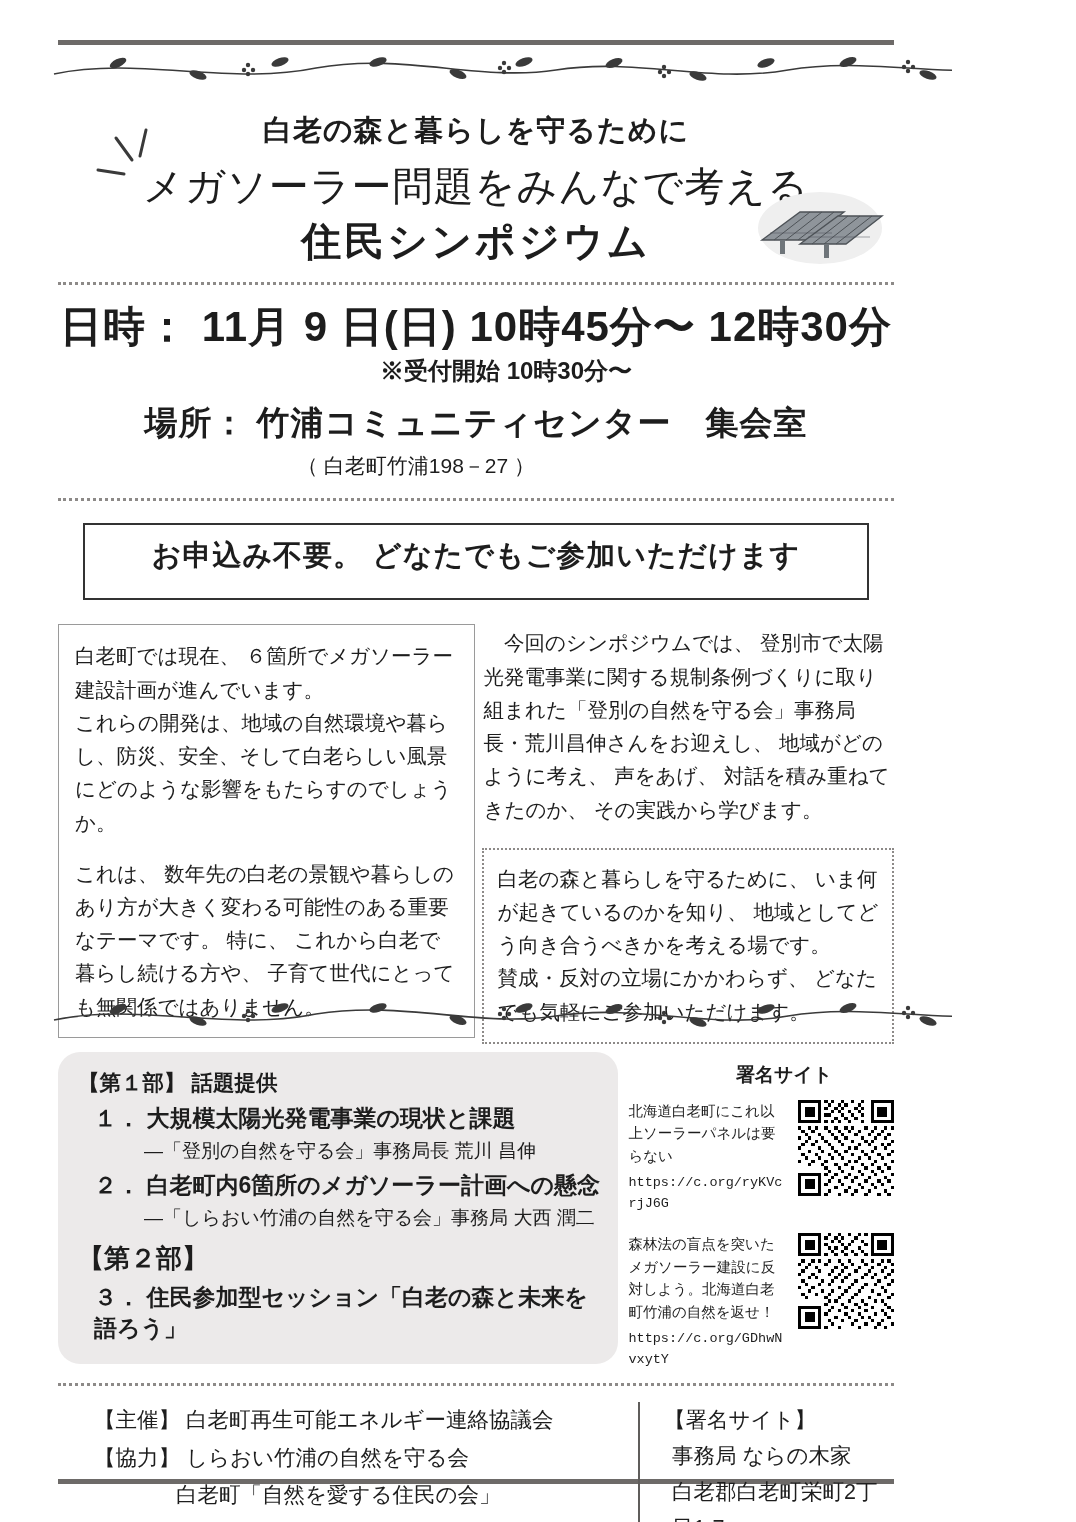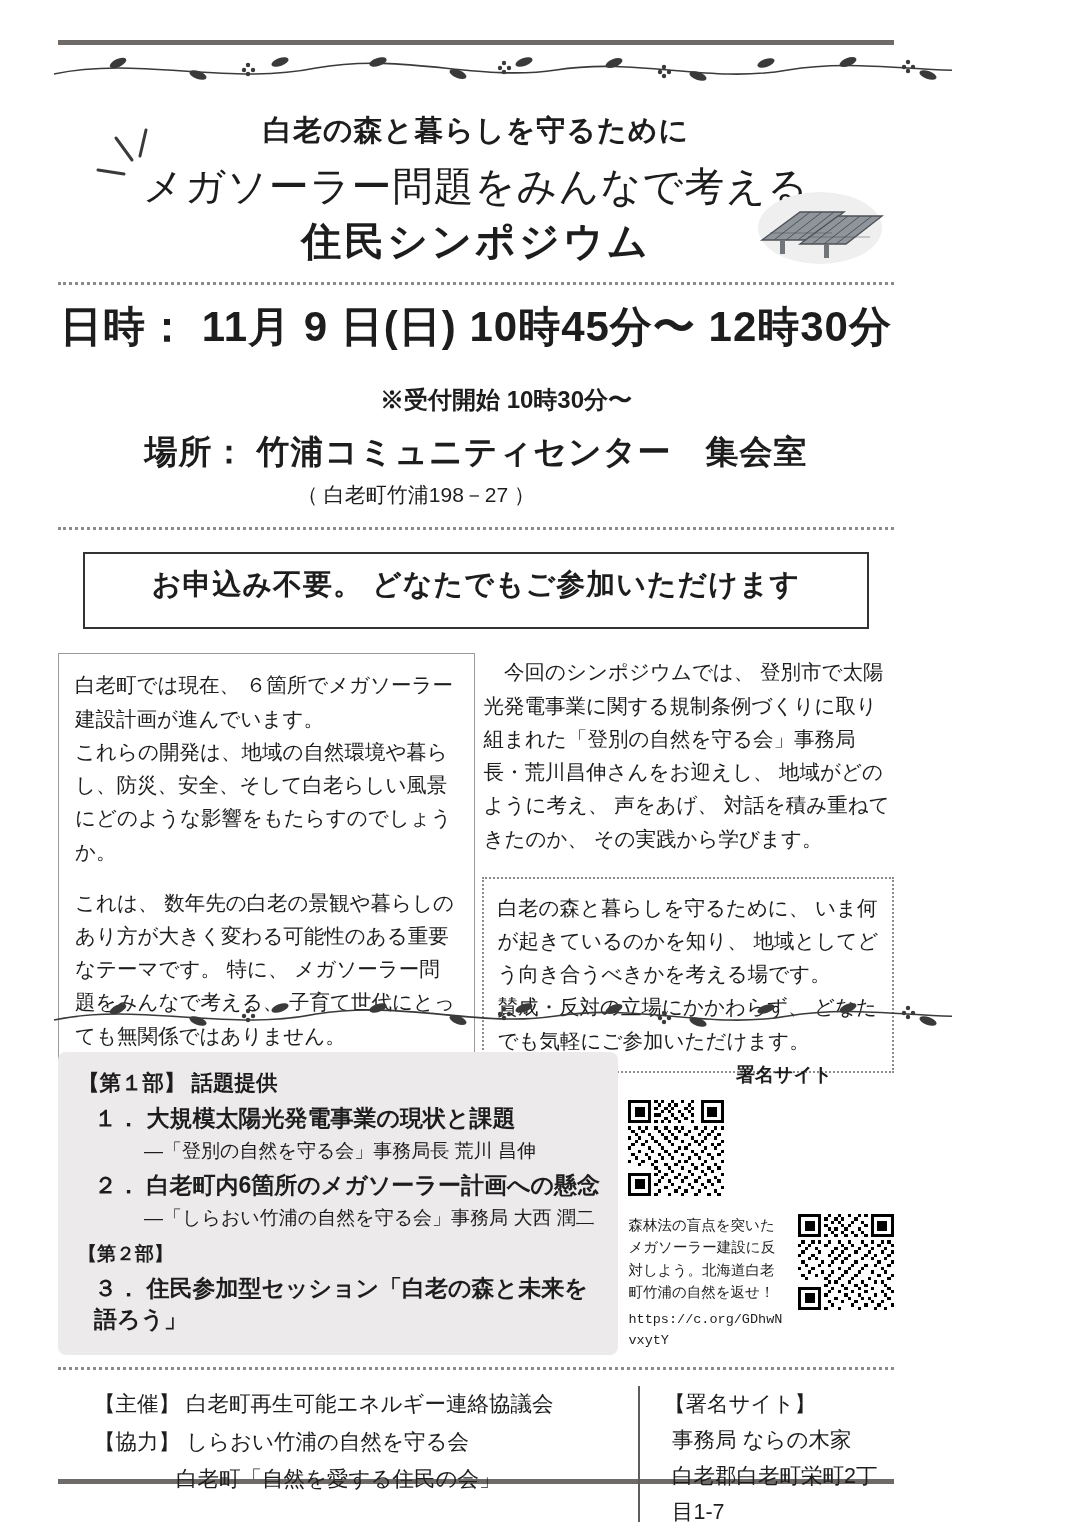--- a/index.html
+++ b/index.html
@@ -107,21 +107,21 @@
   .info-block { text-align: center; }
   .info-line1 {
     font-size: 42px;
     font-weight: bold;
     margin-top: 14px;
     letter-spacing: 1px;
   }
   .info-note {
     font-size: 24px;
     font-weight: bold;
-    margin-top: 29px;
+    margin-top: 0;
     padding-left: 60px;
   }
   .info-line2 {
     font-size: 33px;
     font-weight: bold;
     margin-top: 14px;
     letter-spacing: 1px;
   }
   .info-addr {
     font-size: 21px;
@@ -180,42 +180,42 @@
   
   .program-wrap {
     display: flex;
     margin-top: 16px;
     align-items: flex-start;
     gap: 10px;
   }
   .program {
     width: 640px;
     background: #eceaea;
-    border-radius: 8px;
+    border-radius: 22px;
     padding: 16px 18px 20px 20px;
     box-sizing: border-box;
     font-size: 21px;
   }
   .program .ph {
     font-weight: bold;
     font-size: 21.5px;
     margin: 0 0 4px 0;
   }
   .program .item {
     font-weight: bold;
     font-size: 23px;
     margin: 6px 0 0 16px;
   }
   .program .sub {
     font-size: 19px;
     margin: 4px 0 0 66px;
   }
   .program .ph2 {
     font-weight: bold;
-    font-size: 19px;
+    font-size: 26px;
     margin: 10px 0 0 0;
   }
 
   
   .petition {
     width: 306px;
     padding-top: 10px;
     box-sizing: border-box;
   }
   .petition-title {
@@ -371,21 +371,21 @@
     </div>
 
     <div class="dotted" style="margin-top:18px;"></div>
 
     <div class="free-box">お申込み不要。 どなたでもご参加いただけます</div>
 
     <div class="body-cols">
       <div class="col-left">
         <p style="white-space:pre-line;">白老町では現在、 ６箇所でメガソーラー建設計画が進んでいます。
 これらの開発は、地域の自然環境や暮らし、防災、安全、そして白老らしい風景にどのような影響をもたらすのでしょうか。</p>
-        <p>これは、 数年先の白老の景観や暮らしのあり方が大きく変わる可能性のある重要なテーマです。 特に、 メガソーラー問題をみんなで考える、 子育て世代にとっても無関係ではありません。</p>
+        <p>これは、 数年先の白老の景観や暮らしのあり方が大きく変わる可能性のある重要なテーマです。 特に、 これから白老で暮らし続ける方や、 子育て世代にとっても無関係ではありません。</p>
       </div>
       <div class="col-right">
         <p class="para-plain">今回のシンポジウムでは、 登別市で太陽光発電事業に関する規制条例づくりに取り組まれた「登別の自然を守る会」事務局長・荒川昌伸さんをお迎えし、 地域がどのように考え、 声をあげ、 対話を積み重ねてきたのか、 その実践から学びます。</p>
         <div class="dashed-box">
           <p style="white-space:pre-line;">白老の森と暮らしを守るために、 いま何が起きているのかを知り、 地域としてどう向き合うべきかを考える場です。
 賛成・反対の立場にかかわらず、 どなたでも気軽にご参加いただけます。</p>
         </div>
       </div>
     </div>
 
@@ -438,20 +438,24 @@
         <p class="item">２． 白老町内6箇所のメガソーラー計画への懸念</p>
         <p class="sub">―「しらおい竹浦の自然を守る会」事務局 大西 潤二</p>
         <p class="ph2">【第２部】</p>
         <p class="item">３． 住民参加型セッション「白老の森と未来を語ろう」</p>
       </div>
 
       <div class="petition">
         <p class="petition-title">署名サイト</p>
 
         <div class="qr-row">
+          <div class="qr-text">
+            <span>北海道白老町にこれ以上ソーラーパネルは要らない</span>
+            <span class="url">https://c.org/ryKVcrjJ6G</span>
+          </div>
           <div class="qr-code">
             <svg width="96" height="96" viewBox="0 0 29 29" shape-rendering="crispEdges">
               <rect width="29" height="29" fill="#fff"></rect>
               <g fill="#000">
                 <rect x="0" y="0" width="7" height="1"></rect>
                   <rect x="0" y="6" width="7" height="1"></rect>
                 <rect x="0" y="0" width="1" height="7"></rect>
                   <rect x="6" y="0" width="1" height="7"></rect>
                 <rect x="2" y="2" width="3" height="3"></rect>
                 <rect x="22" y="0" width="7" height="1"></rect>

